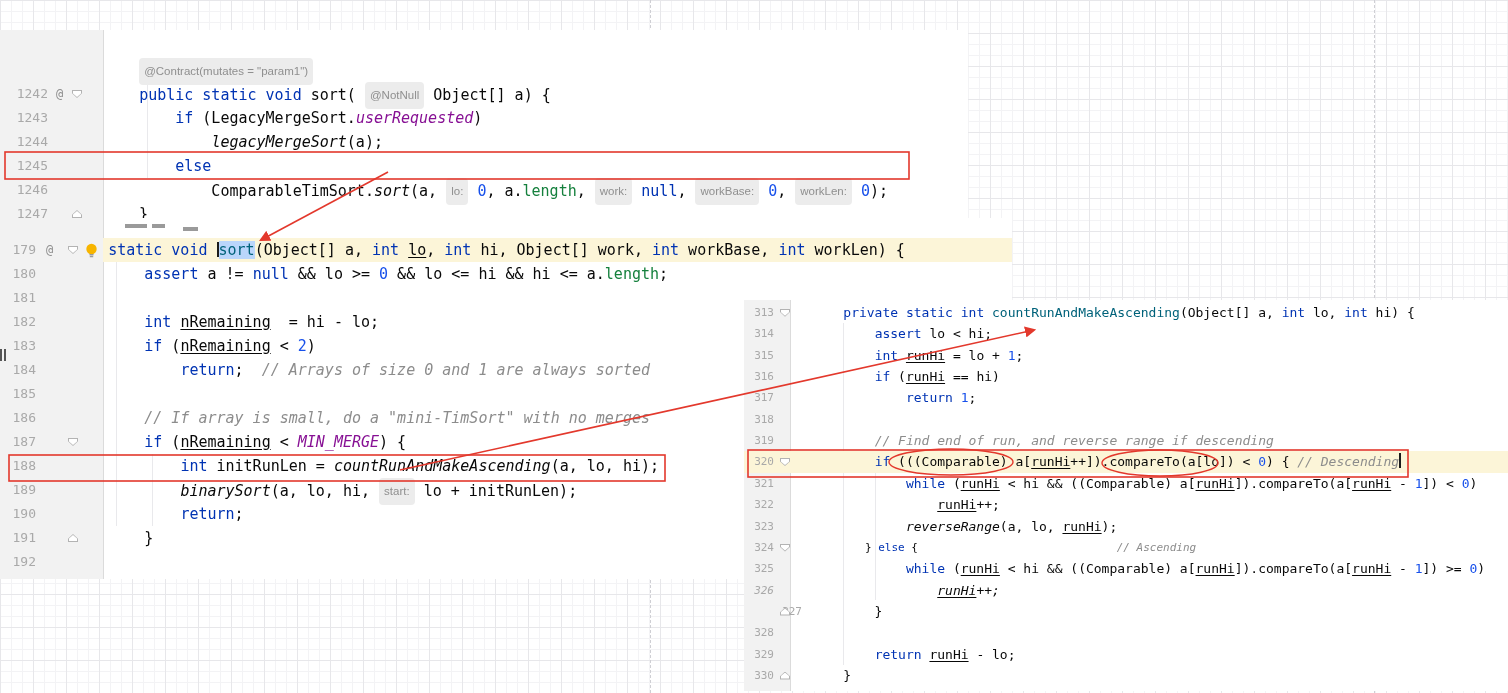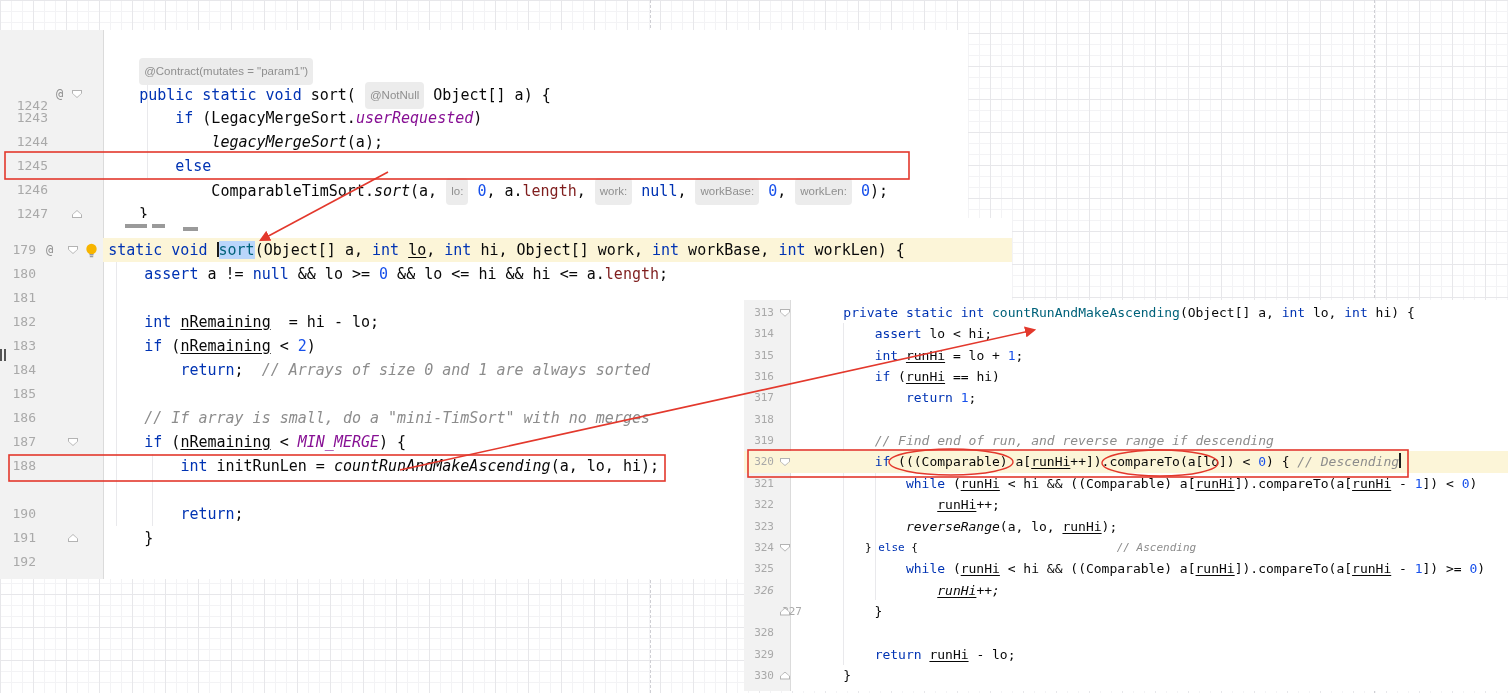--- a/index.html
+++ b/index.html
@@ -16,21 +16,21 @@
   .panel{position:absolute;background:#ffffff;}
   .gutter{position:absolute;left:0;top:0;bottom:0;background:#f2f2f2;}
   .gutter-sep{position:absolute;top:0;bottom:0;width:1px;background:#dbdbdb;}
   .row{position:absolute;left:0;}
   .linebg{position:absolute;top:0;bottom:0;}
   .num{position:absolute;text-align:right;color:#a9a9a9;}
   .atmark{position:absolute;color:#8f8f8f;font-size:12px;}
   .code{position:absolute;top:0;margin:0;white-space:pre;color:#080808;}
   .s-k{color:#0033B3;}
   .s-n{color:#1750EB;}
-  .s-fl{color:#7f1d1d;}
+  .s-fl{color:#15803d;}
   .s-sf{color:#871094;font-style:italic;}
   .s-m{color:#00627A;}
   .s-sm{font-style:italic;}
   .s-c{color:#8C8C8C;font-style:italic;}
   .s-u{text-decoration:underline;text-underline-offset:2px;}
   .s-sel{background:#BAD6FB;color:#00627A;}
   .s-hint{display:inline-block;background:#ececec;color:#8f8f8f;border-radius:4px;
           padding:1px 5px 2px 5px;font-family:"Liberation Sans",sans-serif;font-size:11.5px;
           font-style:normal;vertical-align:1px;}
   .s-caret{display:inline-block;width:0;border-left:2px solid #1b1b1b;height:15px;vertical-align:-2px;}
@@ -53,21 +53,21 @@
     <div class="dashed-line" style="left: 650px;"></div>
     <div class="dashed-line" style="left: 1374px;"></div>
     <div class="panel" style="left: 0px; top: 30px; width: 968px; height: 202px;">
       <div class="gutter" style="width: 103px;"></div>
       <div class="gutter-sep" style="left: 103px;"></div>
       <div class="guide" style="left: 147px; top: 54px; height: 94px;"></div>
       <div class="row" style="top: 28px; width: 968px; height: 24px;">
         <pre class="code" style="left: 103px; font-size: 15px; line-height: 24px;"><span>    </span><span class="s-hint">@Contract(mutates = "param1")</span></pre>
       </div>
       <div class="row" style="top: 52px; width: 968px; height: 24px;">
-        <span class="num" style="font-size: 13px; line-height: 24px; left: 6px; width: 42px; margin-top: 12px;">1242</span>
+        <span class="num" style="font-size: 13px; line-height: 24px; left: 6px; width: 42px;">1242</span>
         <span class="atmark" style="line-height: 24px; left: 56px;">@</span>
         <div class="fold fold-open" style="left: 72px; top: 8px;">
           <i class="fo"></i>
           <i class="fi"></i>
         </div>
         <pre class="code" style="left: 103px; font-size: 15px; line-height: 24px;"><span>    </span><span class="s-k">public static void </span><span>sort( </span><span class="s-hint">@NotNull</span><span> Object[] a) {</span></pre>
       </div>
       <div class="row" style="top: 76px; width: 968px; height: 24px;">
         <span class="num" style="font-size: 13px; line-height: 24px; left: 6px; width: 42px;">1243</span>
         <pre class="code" style="left: 103px; font-size: 15px; line-height: 24px;"><span>        </span><span class="s-k">if</span><span> (LegacyMergeSort.</span><span class="s-sf">userRequested</span><span>)</span></pre>
@@ -147,20 +147,24 @@
         <span class="num" style="font-size: 13px; line-height: 24px; left: 6px; width: 30px;">187</span>
         <div class="fold fold-open" style="left: 68px; top: 8px;">
           <i class="fo"></i>
           <i class="fi"></i>
         </div>
         <pre class="code" style="left: 72px; font-size: 15px; line-height: 24px;"><span>        </span><span class="s-k">if</span><span> (</span><span class="s-u">nRemaining</span><span> &lt; </span><span class="s-sf">MIN_MERGE</span><span>) {</span></pre>
       </div>
       <div class="row" style="top: 236px; width: 1012px; height: 24px;">
         <span class="num" style="font-size: 13px; line-height: 24px; left: 6px; width: 30px;">188</span>
         <pre class="code" style="left: 72px; font-size: 15px; line-height: 24px;"><span>            </span><span class="s-k">int</span><span> initRunLen = </span><span class="s-sm">countRunAndMakeAscending</span><span>(a, lo, hi);</span></pre>
+      </div>
+      <div class="row" style="top: 260px; width: 1012px; height: 24px;">
+        <span class="num" style="font-size: 13px; line-height: 24px; left: 6px; width: 30px;">189</span>
+        <pre class="code" style="left: 72px; font-size: 15px; line-height: 24px;"><span>            </span><span class="s-sm">binarySort</span><span>(a, lo, hi, </span><span class="s-hint">start:</span><span> lo + initRunLen);</span></pre>
       </div>
       <div class="row" style="top: 284px; width: 1012px; height: 24px;">
         <span class="num" style="font-size: 13px; line-height: 24px; left: 6px; width: 30px;">190</span>
         <pre class="code" style="left: 72px; font-size: 15px; line-height: 24px;"><span>            </span><span class="s-k">return</span><span>;</span></pre>
       </div>
       <div class="row" style="top: 308px; width: 1012px; height: 24px;">
         <span class="num" style="font-size: 13px; line-height: 24px; left: 6px; width: 30px;">191</span>
         <div class="fold fold-close" style="left: 68px; top: 8px;">
           <i class="fo"></i>
           <i class="fi"></i>

